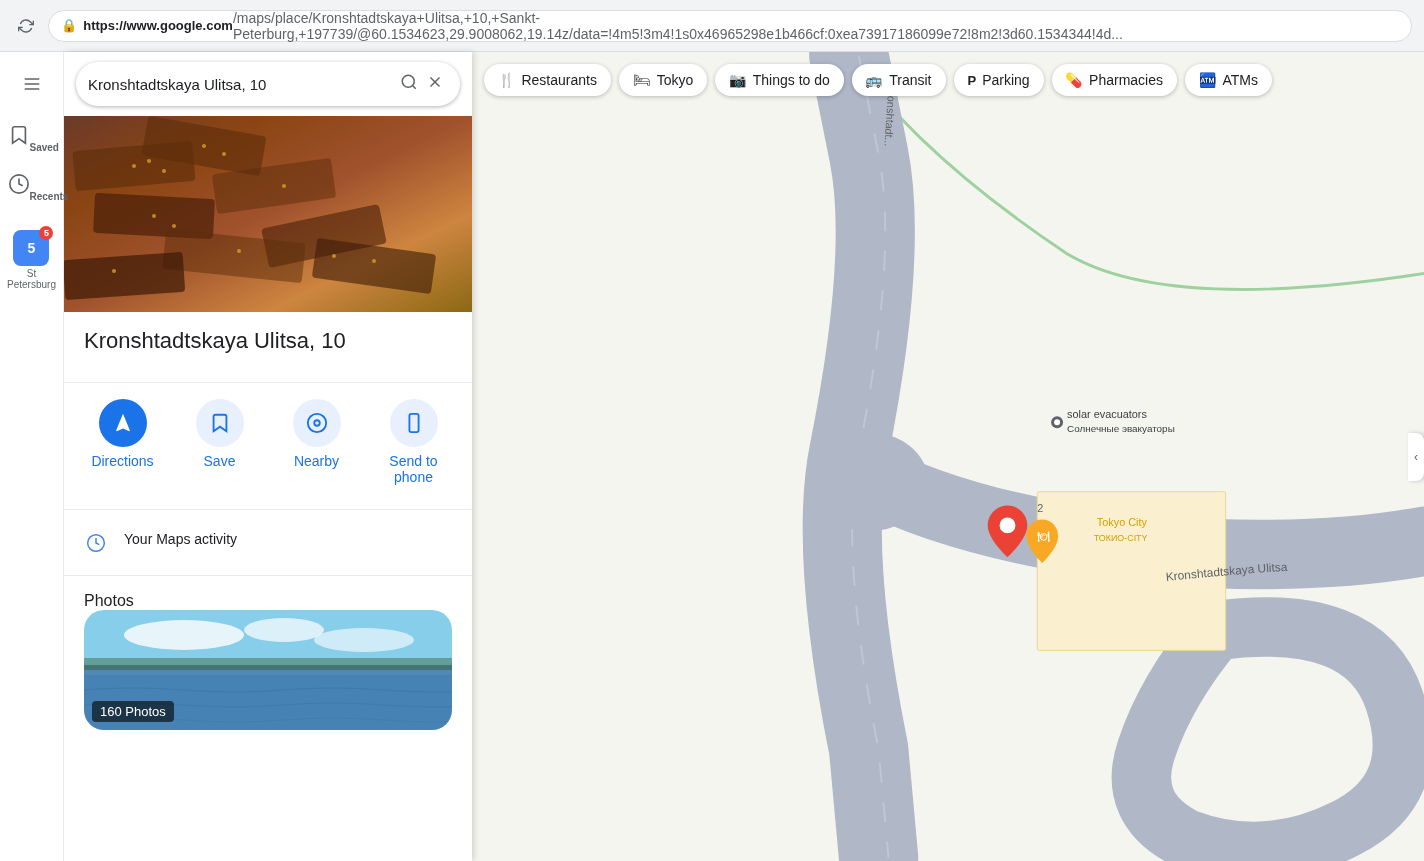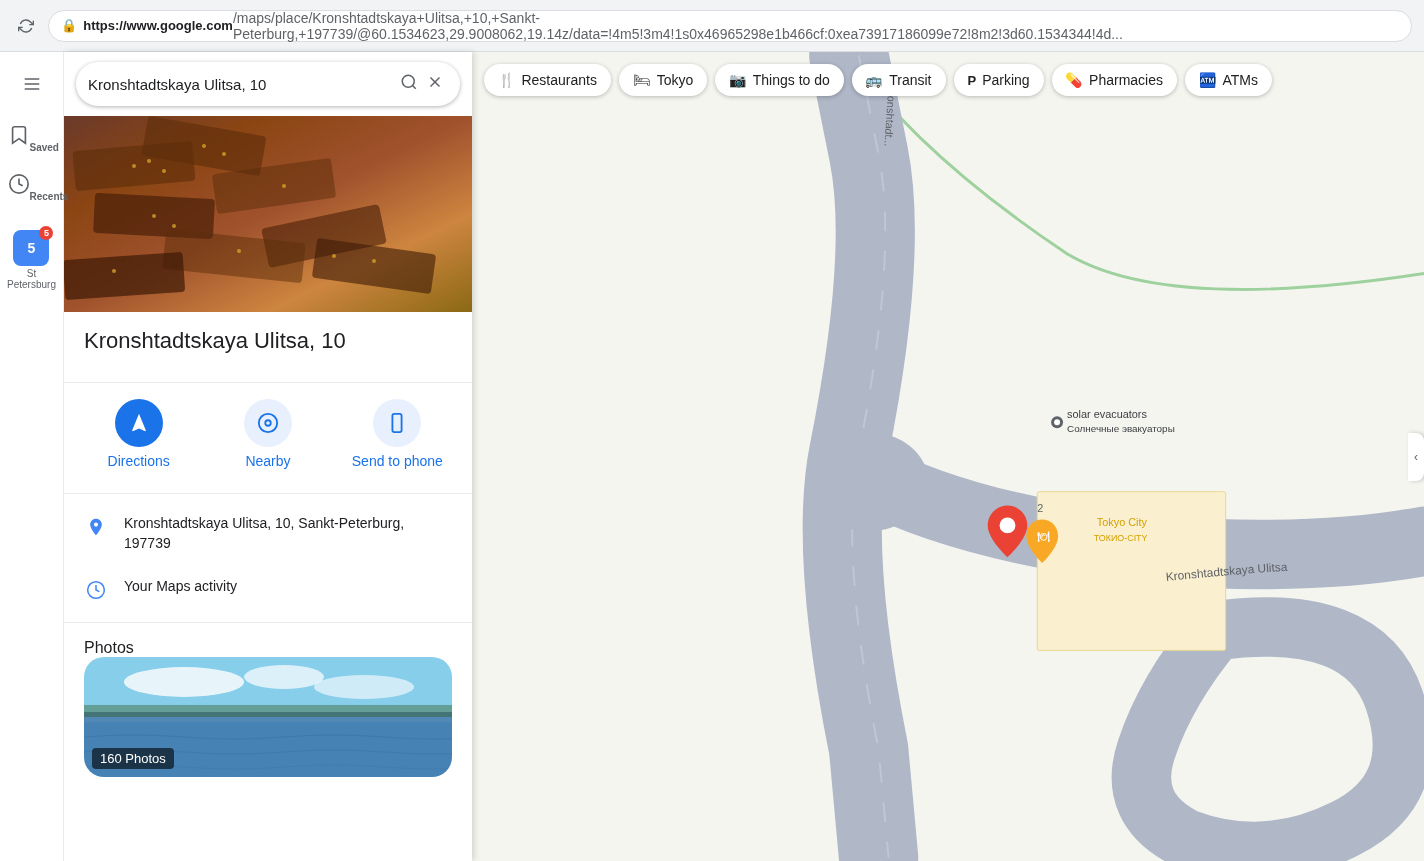--- a/index.html
+++ b/index.html
@@ -435,46 +435,46 @@
         <div class="btn-circle active">
           <svg width="22" height="22" viewBox="0 0 24 24" fill="white">
             <path d="M12 2L4.5 20.29l.71.71L12 18l6.79 3 .71-.71z"></path>
           </svg>
         </div>
         <span class="btn-label">Directions</span>
       </button>
       <button class="action-btn">
         <div class="btn-circle">
           <svg width="22" height="22" viewBox="0 0 24 24" fill="none" stroke="#1a73e8" stroke-width="2">
+            <path d="M19 21l-7-5-7 5V5a2 2 0 0 1 2-2h10a2 2 0 0 1 2 2z"></path>
+          </svg>
+        </div>
+        <span class="btn-label">Save</span>
+      </button>
+      <button class="action-btn">
+        <div class="btn-circle">
+          <svg width="22" height="22" viewBox="0 0 24 24" fill="none" stroke="#1a73e8" stroke-width="2">
             <circle cx="12" cy="12" r="10"></circle>
             <circle cx="12" cy="12" r="3"></circle>
           </svg>
         </div>
         <span class="btn-label">Nearby</span>
       </button>
       <button class="action-btn">
         <div class="btn-circle">
           <svg width="22" height="22" viewBox="0 0 24 24" fill="none" stroke="#1a73e8" stroke-width="2">
             <rect x="7" y="2" width="10" height="20" rx="2" ry="2"></rect>
             <line x1="12" y1="18" x2="12.01" y2="18"></line>
           </svg>
         </div>
         <span class="btn-label">Send to phone</span>
       </button>
     </div>
 
     <div class="info-section">
-      <div class="info-row">
-        <div class="info-icon">
-          <svg width="20" height="20" viewBox="0 0 24 24" fill="#4285f4">
-            <path d="M12 2C8.13 2 5 5.13 5 9c0 5.25 7 13 7 13s7-7.75 7-13c0-3.87-3.13-7-7-7zm0 9.5c-1.38 0-2.5-1.12-2.5-2.5s1.12-2.5 2.5-2.5 2.5 1.12 2.5 2.5-1.12 2.5-2.5 2.5z"></path>
-          </svg>
-        </div>
-        <div class="info-text">Kronshtadtskaya Ulitsa, 10, Sankt-Peterburg, 197739</div>
-      </div>
       <div class="info-row">
         <div class="info-icon">
           <svg width="20" height="20" viewBox="0 0 24 24" fill="none" stroke="#4285f4" stroke-width="1.8">
             <circle cx="12" cy="12" r="10"></circle>
             <polyline points="12 6 12 12 16 14"></polyline>
           </svg>
         </div>
         <div class="info-text">Your Maps activity</div>
       </div>
     </div>

